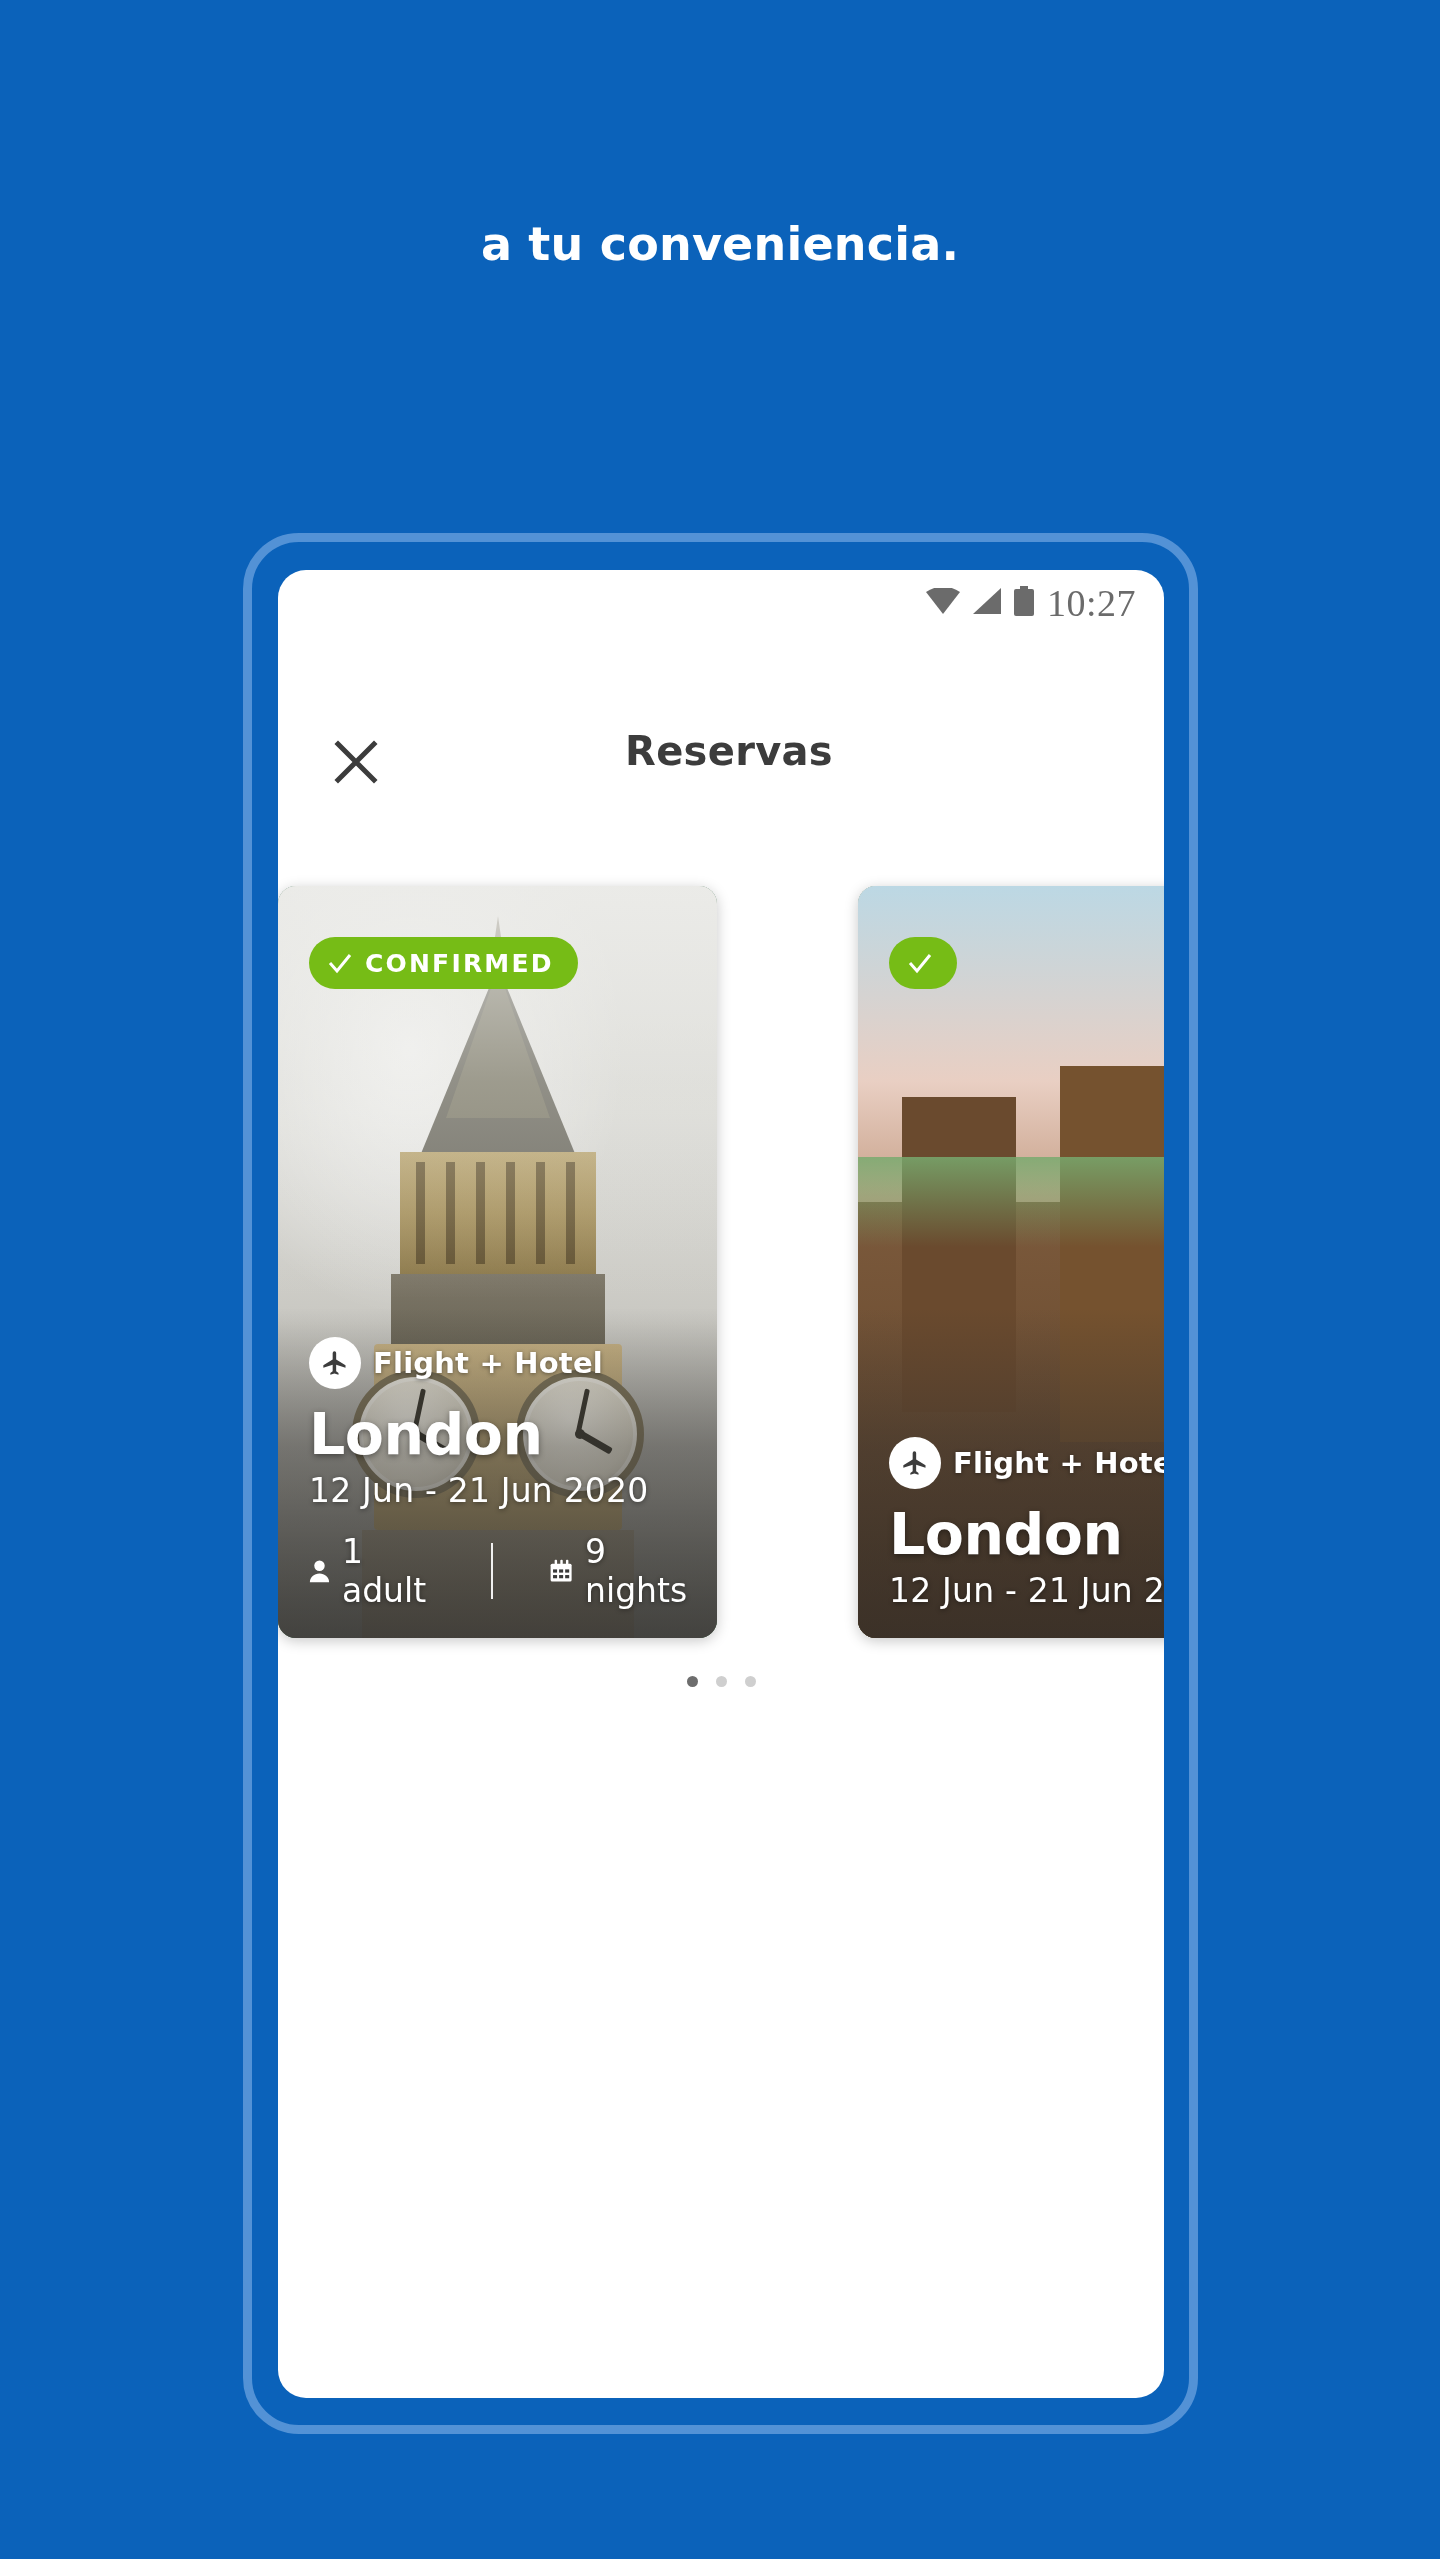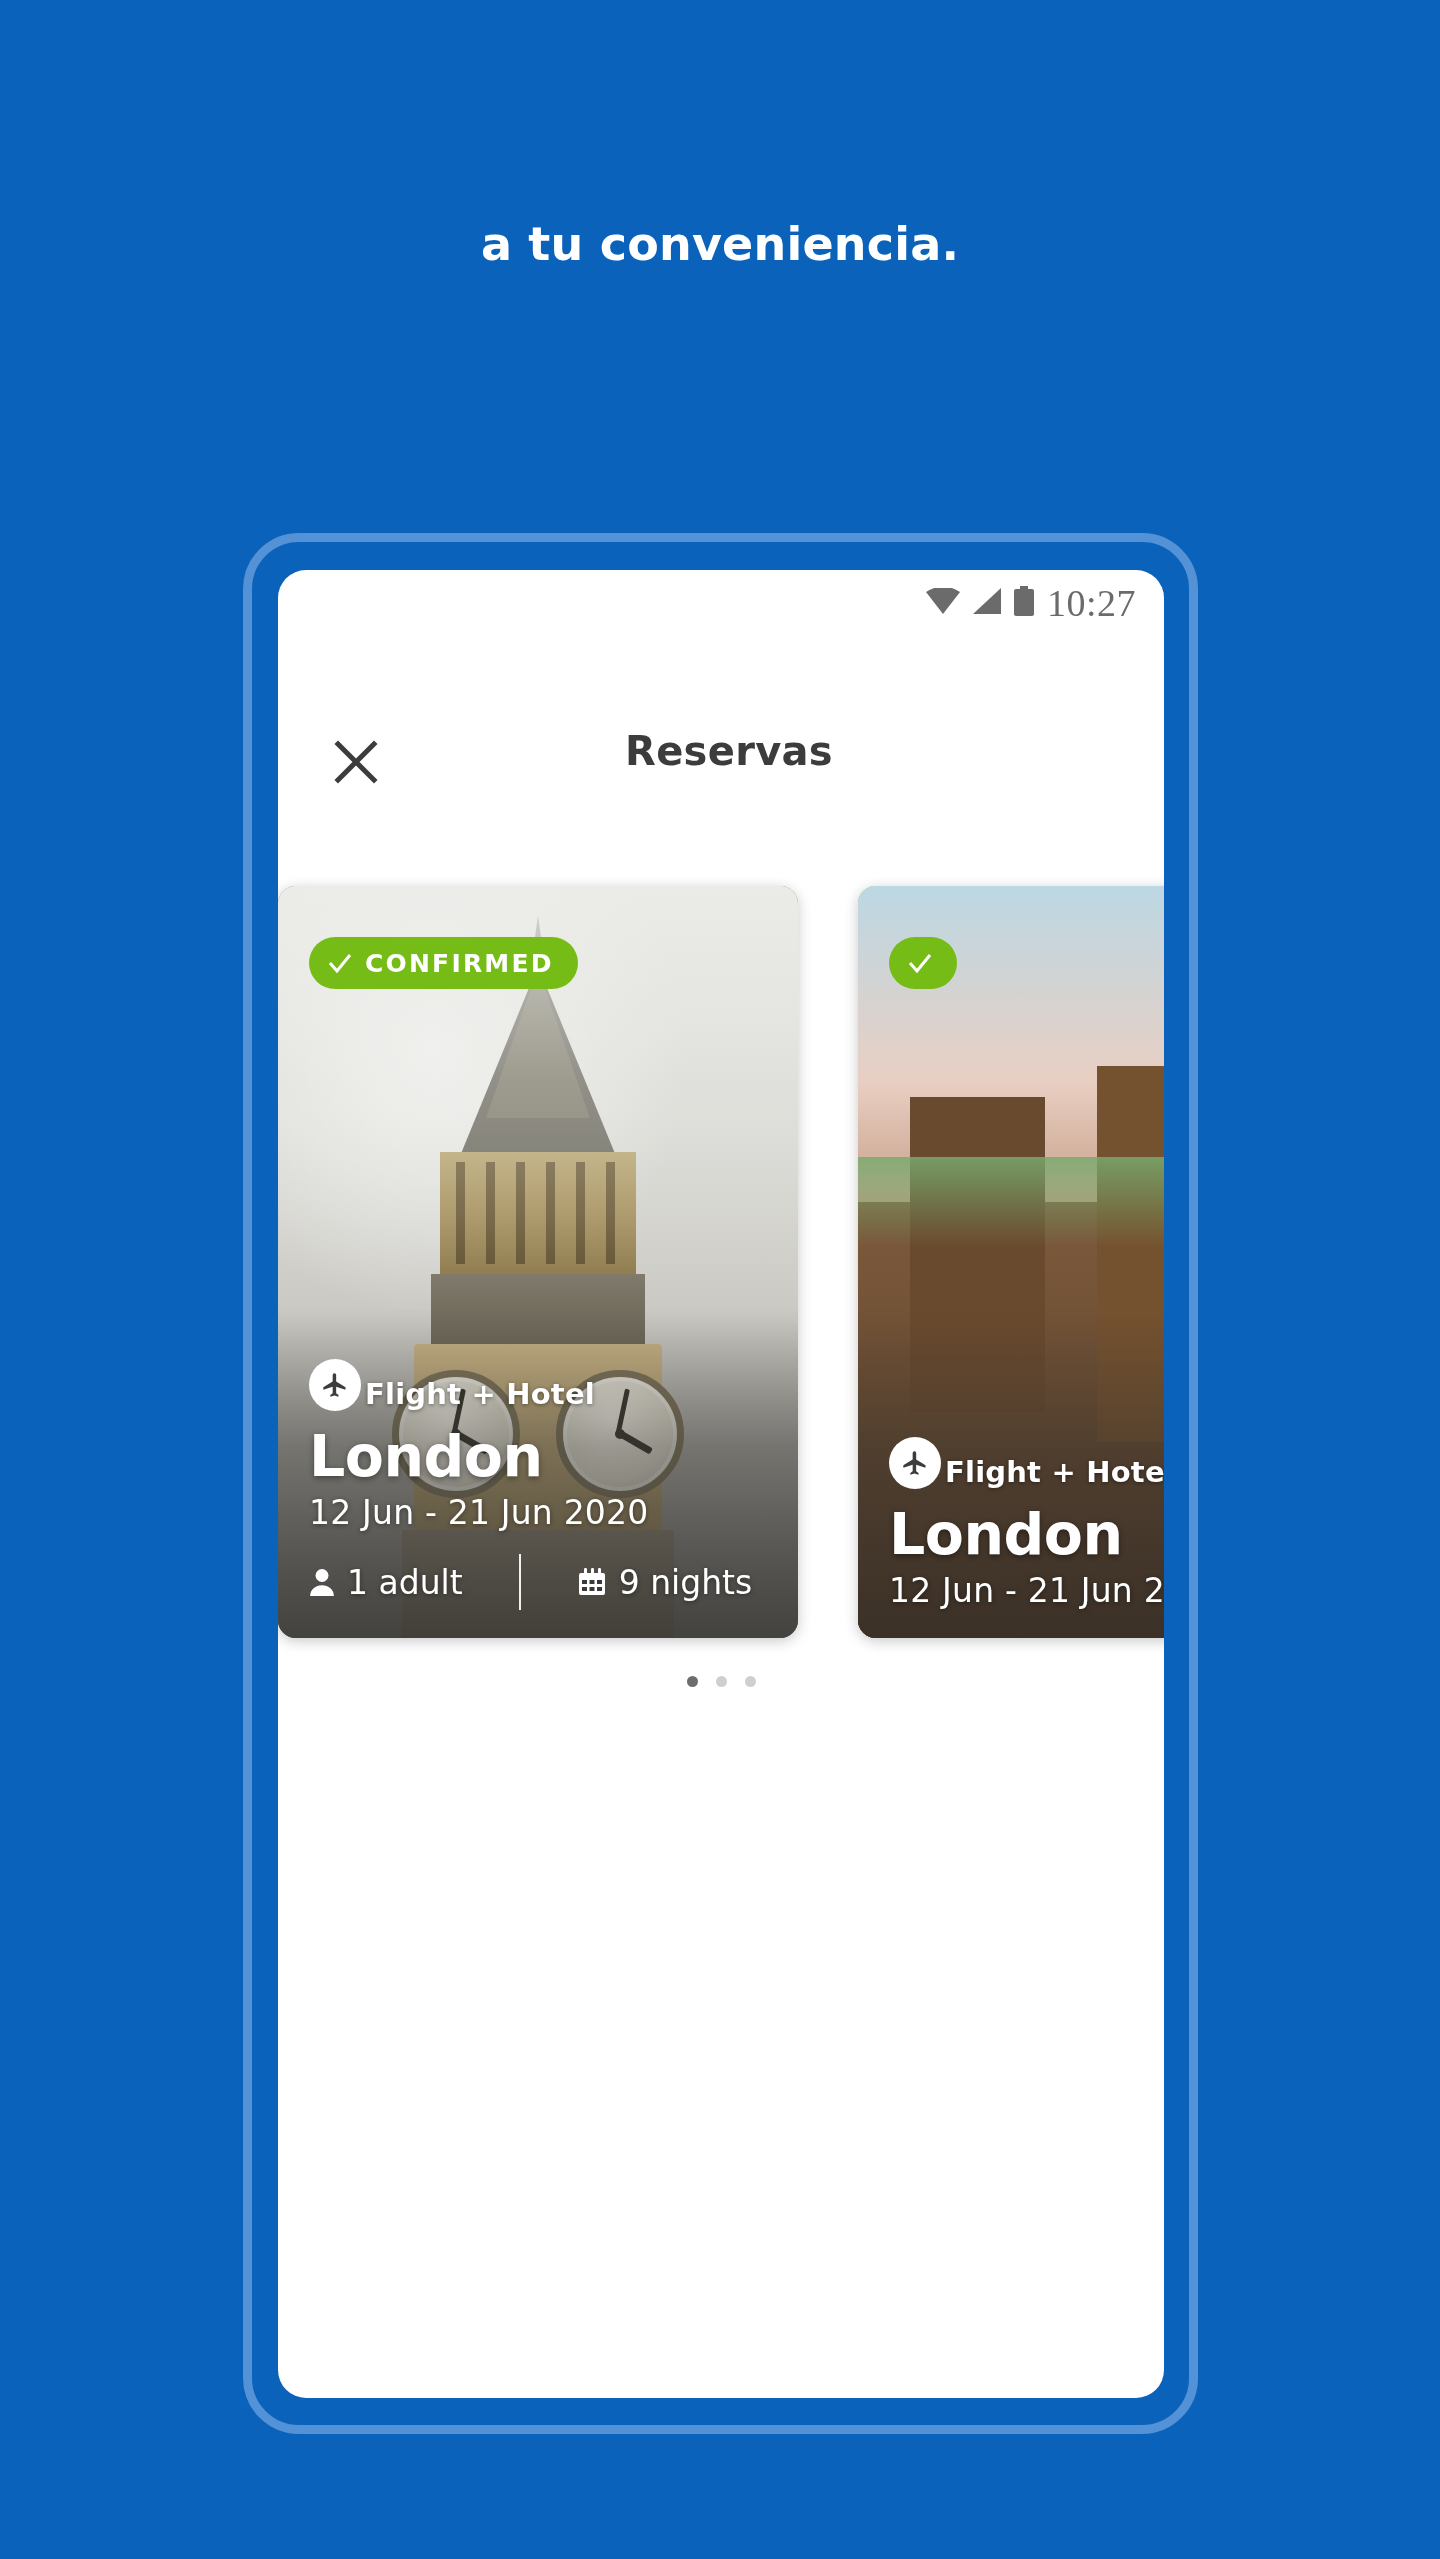--- a/index.html
+++ b/index.html
@@ -69,21 +69,21 @@
   }
 
   
   .card-area{
     position:absolute; left:-180px; top:316px;
     width:1100px; height:770px;
   }
 
   .booking-card{
     position:absolute; top:0;
-    width:520px; height:752px;
+    width:439px; height:752px;
     border-radius:18px;
     overflow:hidden;
     background:#14532d;
     box-shadow:0 3px 14px rgba(0,0,0,0.22);
   }
   .card-main{ left:180px; z-index:3; }
   .card-next{ left:760px; z-index:2; }
 
   
   .photo{
@@ -172,21 +172,21 @@
     display:flex; align-items:center; gap:12px;
     z-index:6;
   }
   .badge-text{
     color:#ffffff; font-family:"DejaVu Sans", sans-serif;
     font-weight:bold; font-size:25px; letter-spacing:2.2px;
   }
 
   
   .card-info{ position:absolute; left:31px; right:24px; bottom:28px; z-index:6; }
-  .type-row{ display:flex; align-items:flex-end; gap:4px; margin-bottom:14px; }
+  .type-row{ display:flex; align-items:center; gap:12px; margin-bottom:14px; }
   .plane-circle{
     width:52px; height:52px; border-radius:50%; background:#ffffff;
     display:flex; align-items:center; justify-content:center; flex:0 0 auto;
   }
   .type-label{
     color:#ffffff; font-family:"DejaVu Sans", sans-serif;
     font-weight:bold; font-size:29px; letter-spacing:0.2px;
     text-shadow:0 1px 4px rgba(0,0,0,.45);
   }
   .city{

